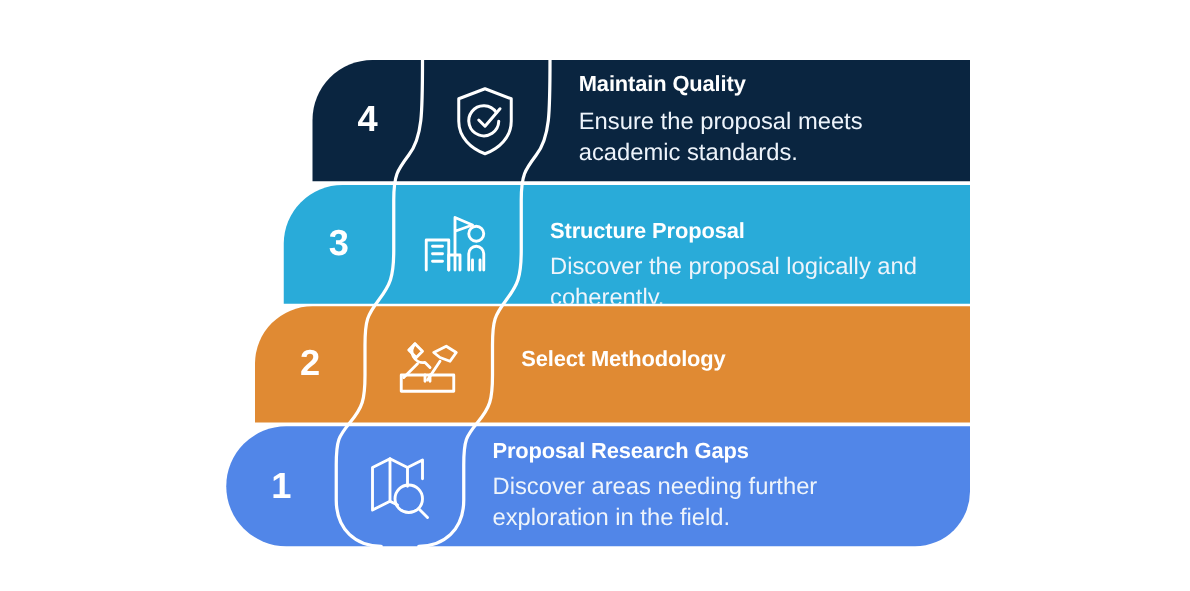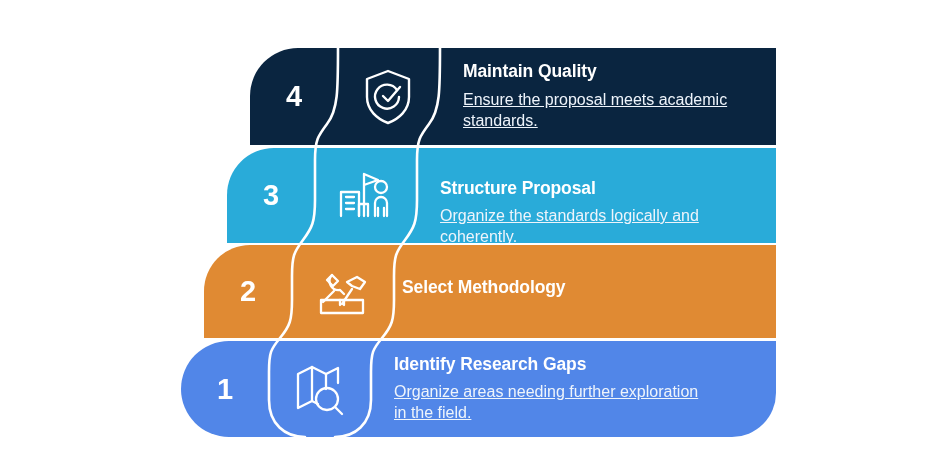--- a/index.html
+++ b/index.html
@@ -21,22 +21,22 @@
   }
   .row .txt{
     position:absolute;top:0;bottom:0;right:0;
     display:flex;flex-direction:column;justify-content:center;
   }
   .ttl{
     color:#ffffff;font-size:17.5px;font-weight:bold;
     letter-spacing:-0.1px;margin:0 0 7px 0;line-height:1.1;
   }
   .desc{
-    color:#eef4fb;font-size:16px;font-weight:normal;
-    line-height:1.32;margin:0;max-width:305px;text-decoration:underline;
+    color:#eef4fb;font-size:19px;font-weight:normal;
+    line-height:1.32;margin:0;max-width:305px;
   }
   .dividers{position:absolute;left:0;top:0;width:952px;height:473px;pointer-events:none;}
   .icon svg{display:block;}
 </style>
 </head>
 <body>
 
 <div id="stage">
 
   <div class="row" style="left:250px;top:48px;width:526px;height:97px;background:#0a2540;
@@ -68,63 +68,63 @@
           <path d="M22 46 V34 H31 V46"></path>
           <path d="M27 46 V4 L41 10 L27 15"></path>
           <circle cx="44" cy="17" r="6"></circle>
           <path d="M38 46 V33 a6 6 0 0 1 12 0 V46"></path>
           <path d="M41 38 V46 M47 38 V46"></path>
         </svg>
       </span>
     </div>
     <div class="txt" style="left:213px;margin-top:35px;">
       <div class="ttl">Structure Proposal</div>
-      <div class="desc">Organize the standards logically and coherently.</div>
+      <div class="desc">Discover the proposal logically and coherently.</div>
     </div>
   </div>
 
   <div class="row" style="left:204px;top:245px;width:572px;height:93px;background:#e08a33;
               border-radius:46px 0 0 0;">
     <div class="num" style="width:88px;">2</div>
     <div class="iconcell" style="left:88px;width:100px;">
       <span class="icon">
         <svg width="56" height="52" viewBox="0 0 56 52" fill="none" stroke="#ffffff" stroke-width="2.3" stroke-linecap="round" stroke-linejoin="round">
           <path d="M9 36 L20 25"></path>
           <path d="M18 9 a9 9 0 0 0 8 15 l4 4"></path>
           <path d="M18 9 L24 15 L19 20 L13 14 Z"></path>
           <path d="M33 16 l10 -5 8 5 -5 7 -8 -3 Z"></path>
           <path d="M38 23 L28 38"></path>
           <rect x="7" y="34" width="42" height="13"></rect>
           <path d="M26 34 v5 M30 34 v5"></path>
         </svg>
       </span>
     </div>
-    <div class="txt" style="left:198px;">
+    <div class="txt" style="left:213px;">
       <div class="ttl">Select Methodology</div>
     </div>
   </div>
 
   <div class="row" style="left:181px;top:341px;width:595px;height:96px;background:#5186e8;
               border-radius:48px 0 44px 48px;">
     <div class="num" style="width:88px;">1</div>
     <div class="iconcell" style="left:88px;width:100px;">
       <span class="icon">
         <svg width="54" height="56" viewBox="0 0 54 56" fill="none" stroke="#ffffff" stroke-width="2.3" stroke-linecap="round" stroke-linejoin="round">
           <path d="M6 13 L20 6 V40 L6 47 Z"></path>
           <path d="M20 6 L34 13 V28"></path>
           <path d="M34 13 L46 7 V22"></path>
           <path d="M20 40 L26 43"></path>
           <circle cx="35" cy="38" r="11"></circle>
           <path d="M43 46 L50 53"></path>
         </svg>
       </span>
     </div>
     <div class="txt" style="left:213px;">
-      <div class="ttl">Identify Research Gaps</div>
-      <div class="desc">Organize areas needing further exploration in the field.</div>
+      <div class="ttl">Proposal Research Gaps</div>
+      <div class="desc">Discover areas needing further exploration in the field.</div>
     </div>
   </div>
 
   <svg class="dividers" viewBox="0 0 952 473" fill="none" stroke="#ffffff" stroke-width="2.6" stroke-linecap="round" stroke-linejoin="round">
 
     <path d="
       M338 48
       C338 90 338 110 327 124
       C318 136 315 140 315 160
       L315 200

